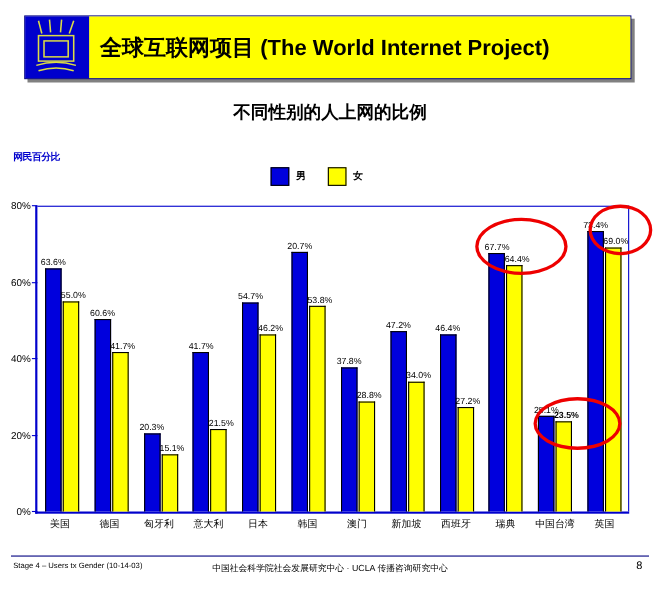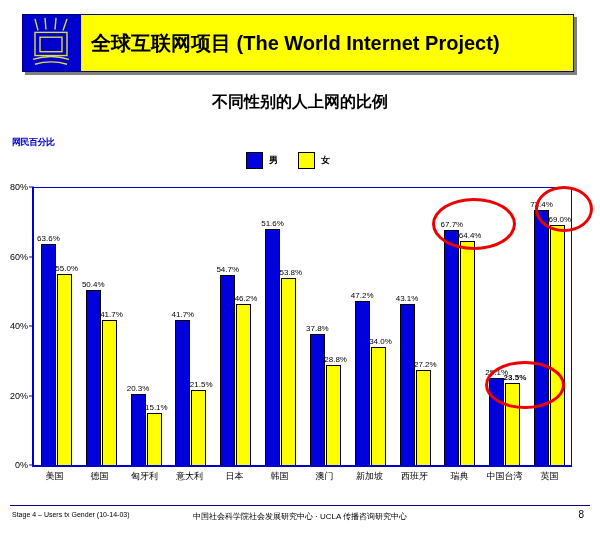--- a/index.html
+++ b/index.html
@@ -269,21 +269,21 @@
           <div class="group">
             <div class="bar male" style="height: 79.5%;">
               <span class="bar-label">63.6%</span>
             </div>
             <div class="bar female" style="height: 68.75%;">
               <span class="bar-label">55.0%</span>
             </div>
           </div>
           <div class="group">
             <div class="bar male" style="height: 63%;">
-              <span class="bar-label">50.4%</span>
+              <span class="bar-label">60.6%</span>
             </div>
             <div class="bar female" style="height: 52.125%;">
               <span class="bar-label">41.7%</span>
             </div>
           </div>
           <div class="group">
             <div class="bar male" style="height: 25.375%;">
               <span class="bar-label">20.3%</span>
             </div>
             <div class="bar female" style="height: 18.875%;">
@@ -301,21 +301,21 @@
           <div class="group">
             <div class="bar male" style="height: 68.375%;">
               <span class="bar-label">54.7%</span>
             </div>
             <div class="bar female" style="height: 57.75%;">
               <span class="bar-label">46.2%</span>
             </div>
           </div>
           <div class="group">
             <div class="bar male" style="height: 84.75%;">
-              <span class="bar-label">51.6%</span>
+              <span class="bar-label">20.7%</span>
             </div>
             <div class="bar female" style="height: 67.25%; text-align: right;">
               <span class="bar-label">53.8%</span>
             </div>
           </div>
           <div class="group">
             <div class="bar male" style="height: 47.25%;">
               <span class="bar-label">37.8%</span>
             </div>
             <div class="bar female" style="height: 36%;">
@@ -325,21 +325,21 @@
           <div class="group">
             <div class="bar male" style="height: 59%;">
               <span class="bar-label">47.2%</span>
             </div>
             <div class="bar female" style="height: 42.5%;">
               <span class="bar-label">34.0%</span>
             </div>
           </div>
           <div class="group">
             <div class="bar male" style="height: 58%;">
-              <span class="bar-label">43.1%</span>
+              <span class="bar-label">46.4%</span>
             </div>
             <div class="bar female" style="height: 34%;">
               <span class="bar-label">27.2%</span>
             </div>
           </div>
           <div class="group">
             <div class="bar male" style="height: 84.625%;">
               <span class="bar-label">67.7%</span>
             </div>
             <div class="bar female" style="height: 80.5%;">

